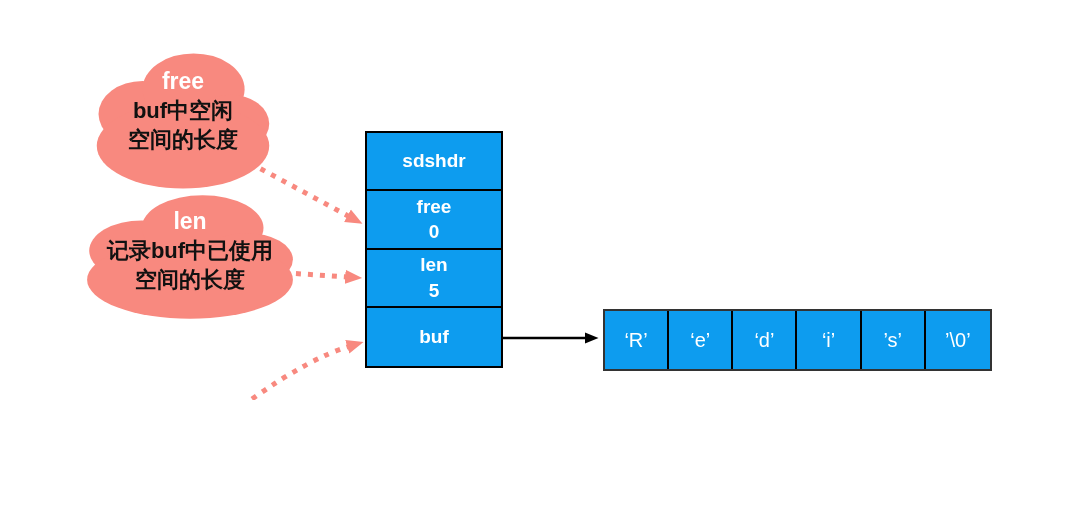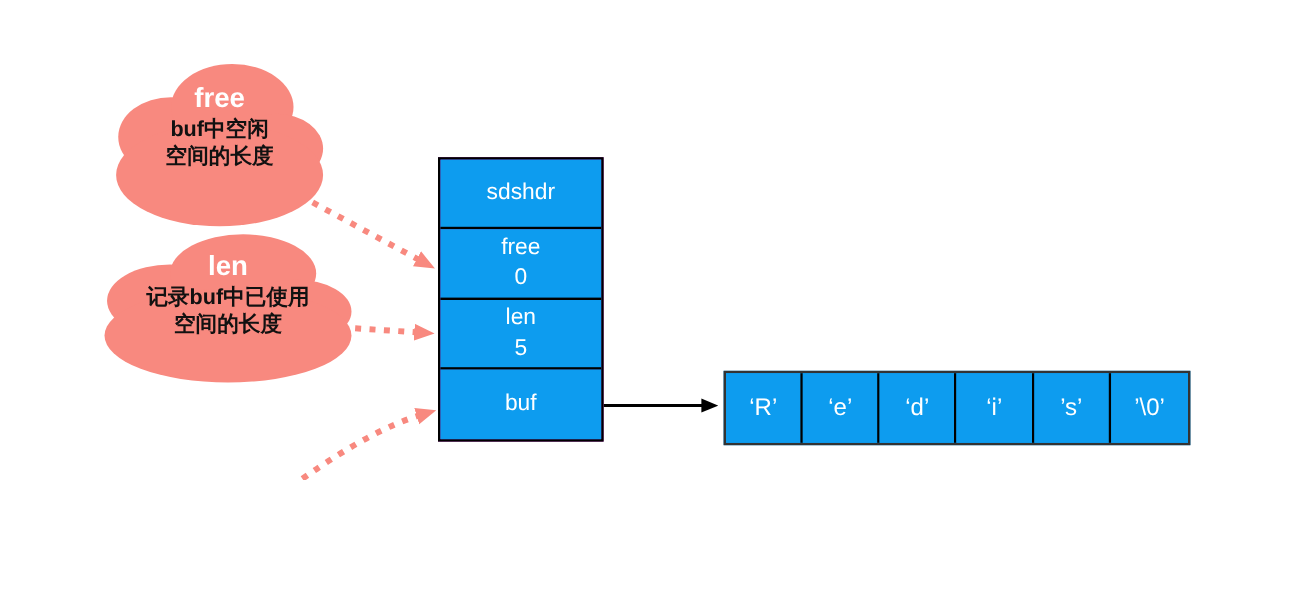--- a/index.html
+++ b/index.html
@@ -18,30 +18,31 @@
   .cloud svg { position: absolute; left: 0; top: 0; width: 100%; height: 100%; }
   .cloud-text {
     position: absolute; left: 0; width: 100%;
     display: flex; flex-direction: column; align-items: center;
     text-align: center; line-height: 1.32;
   }
   .cloud-title {
     color: #ffffff; font-weight: 700; font-size: 23px; line-height: 1.2;
   }
   .cloud-line {
-    color: #111111; font-weight: 700; font-size: 18px;
+    color: #111111; font-weight: 700; font-size: 22px;
   }
 
   
   .struct {
     position: absolute; left: 365px; top: 131px;
     width: 138px; height: 237px;
     border: 2px solid #000000;
     display: grid; grid-template-rows: repeat(4, 1fr);
-    background: #a21caf;
+    background: #ef4444;
+    font-weight: bold;
   }
   .struct-row {
     border-bottom: 2px solid #000000;
     display: flex; flex-direction: column;
     align-items: center; justify-content: center;
     color: #ffffff; font-size: 19px; line-height: 1.35;
     background: #0d9cef;
   }
   .struct-row:last-child { border-bottom: none; }
 

